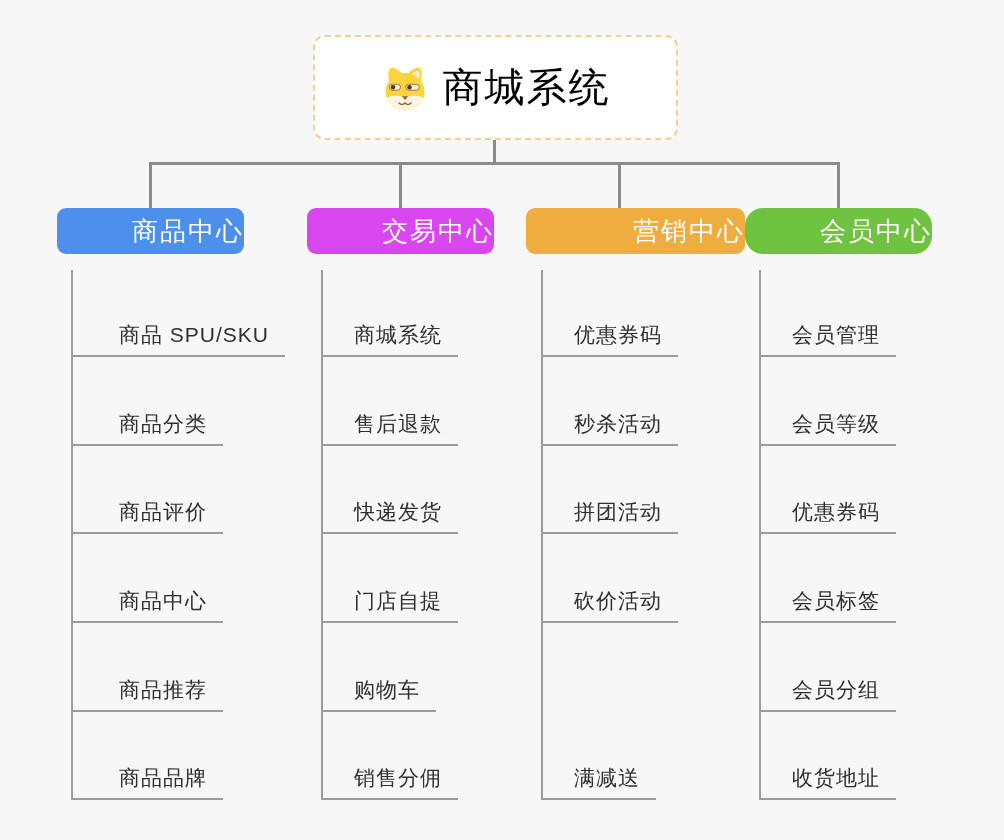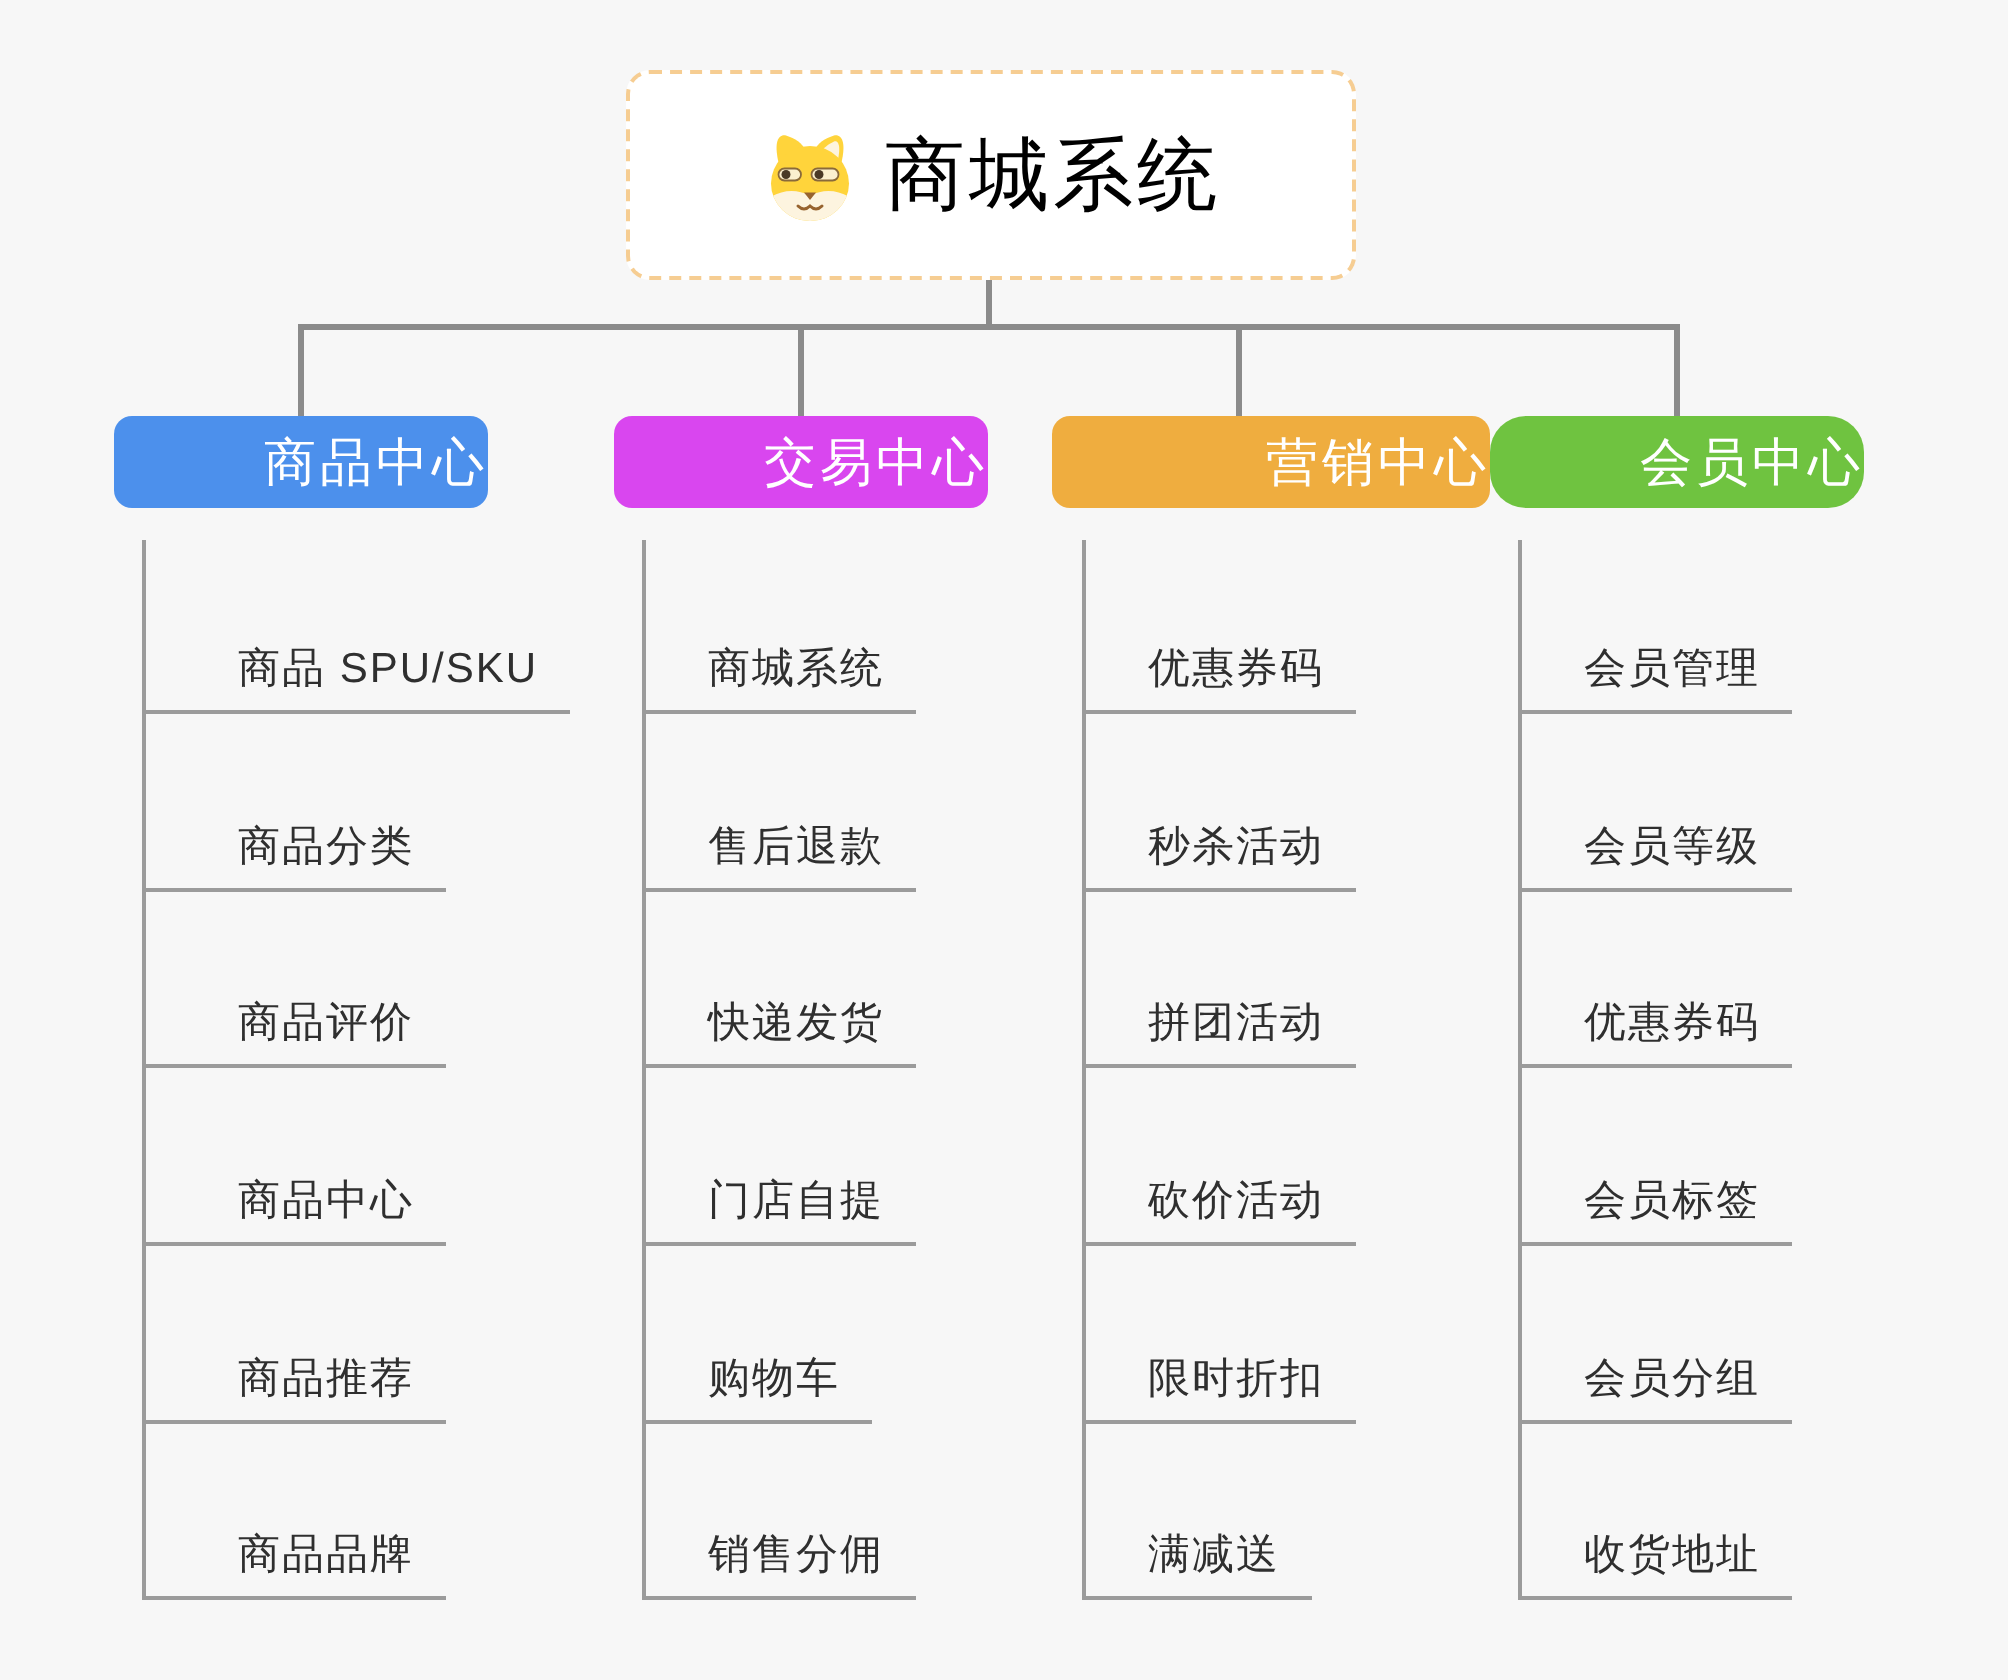--- a/index.html
+++ b/index.html
@@ -125,21 +125,20 @@
   <div class="leaf col1 row1">售后退款</div>
   <div class="leaf col1 row2">快递发货</div>
   <div class="leaf col1 row3">门店自提</div>
   <div class="leaf col1 row4">购物车</div>
   <div class="leaf col1 row5">销售分佣</div>
 
   <div class="leaf col2 row0">优惠券码</div>
   <div class="leaf col2 row1">秒杀活动</div>
   <div class="leaf col2 row2">拼团活动</div>
   <div class="leaf col2 row3">砍价活动</div>
-  <div class="leaf col2 row4">限时折扣</div>
   <div class="leaf col2 row5">满减送</div>
 
   <div class="leaf col3 row0">会员管理</div>
   <div class="leaf col3 row1">会员等级</div>
   <div class="leaf col3 row2">优惠券码</div>
   <div class="leaf col3 row3">会员标签</div>
   <div class="leaf col3 row4">会员分组</div>
   <div class="leaf col3 row5">收货地址</div>
 
 </div>

